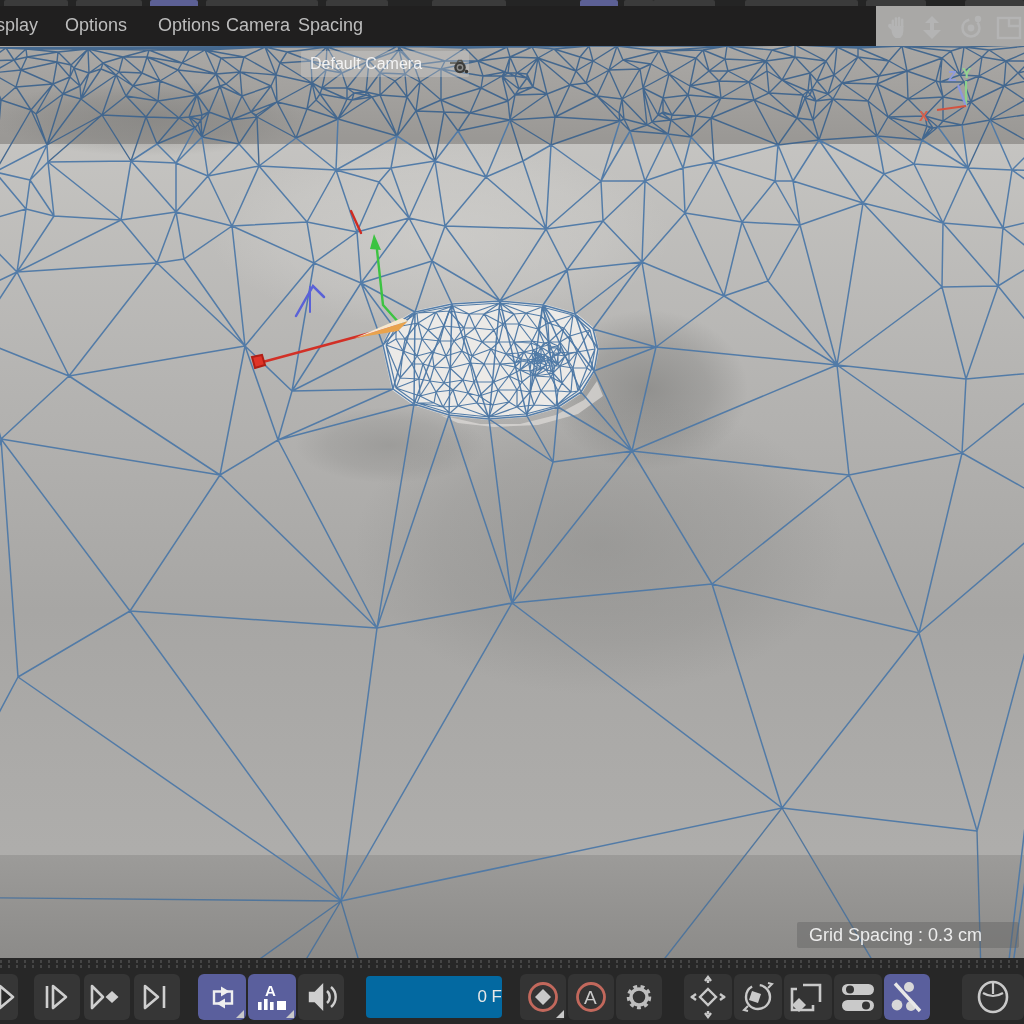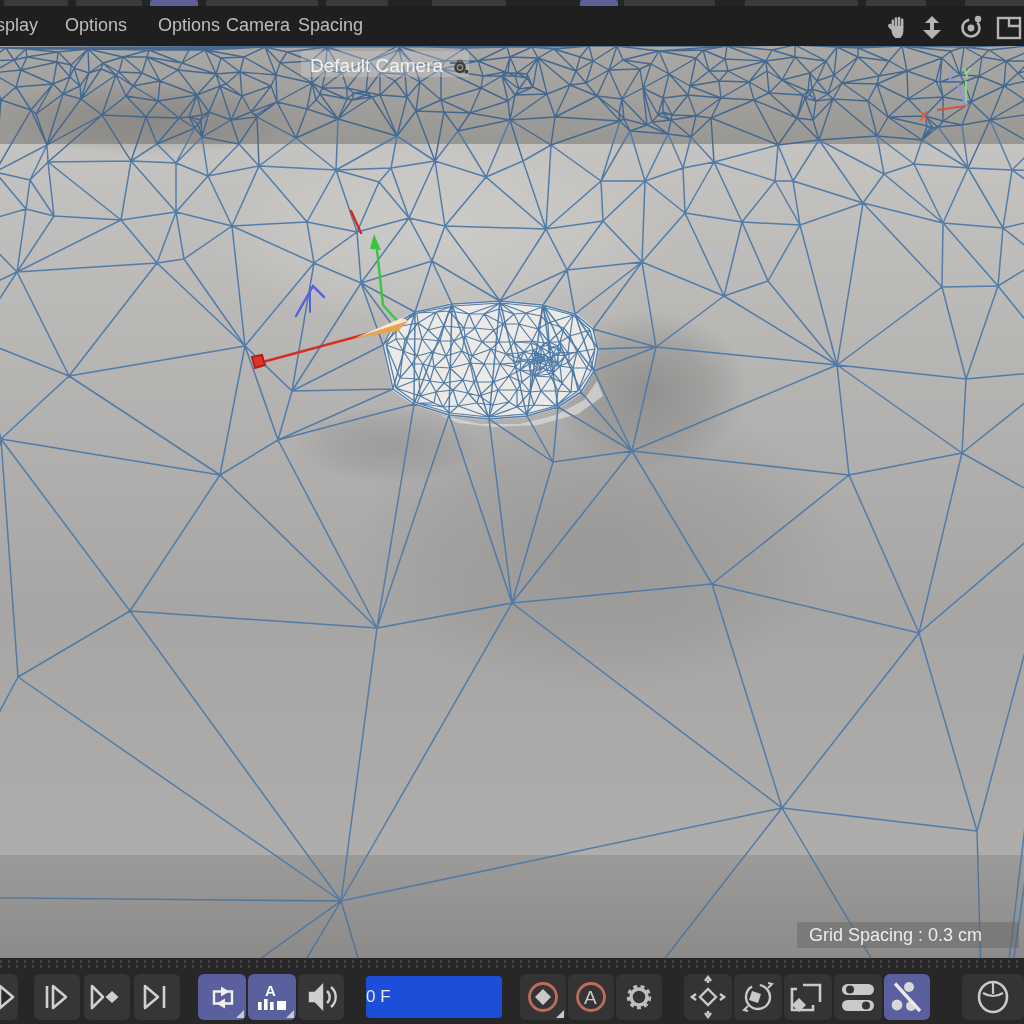--- a/index.html
+++ b/index.html
@@ -1,28 +1,28 @@
 <!DOCTYPE html>
 <html><head><meta charset="utf-8">
 <style>
   html,body{margin:0;padding:0;width:1024px;height:1024px;overflow:hidden;
     font-family:"Liberation Sans",sans-serif;background:#a9a8a6;}
   .abs{position:absolute;}
   #tabs{left:0;top:0;width:1024px;height:6px;background:#242424;}
   #tabs div{position:absolute;top:0;height:6px;background:#3b3b3b;border-radius:2px 2px 0 0;}
-  #menubar{left:0;top:6px;width:1024px;height:40px;background:#201f1f;color:#bdbdbd;
+  #menubar{left:0;top:6px;width:876px;height:40px;background:#201f1f;color:#bdbdbd;
     font-size:18px;}
   #menubar span{position:absolute;top:9px;}
   #viewport{left:0;top:46px;width:1024px;height:912px;}
   #toolbar{left:0;top:958px;width:1024px;height:66px;background:#272727;}
   .dots{position:absolute;left:0;width:1024px;height:3px;
     background-image:repeating-linear-gradient(90deg,#454545 0 2px,transparent 2px 8px);}
-  #framefield{position:absolute;left:366px;top:976px;width:136px;height:42px;background:#1d4ed8;
-     border-radius:4px;color:#e8e8e8;font-size:17px;text-align:left;line-height:42px;}
-  .vplabel{position:absolute;color:rgba(252,252,252,0.88);font-size:19px;}
+  #framefield{position:absolute;left:366px;top:976px;width:136px;height:42px;background:#0369a1;
+     border-radius:4px;color:#e8e8e8;font-size:17px;text-align:right;line-height:42px;}
+  .vplabel{position:absolute;color:rgba(252,252,252,0.88);font-size:16px;}
 </style></head>
 <body>
 <div id="viewport" class="abs">
 <svg width="1024" height="912" viewBox="0 46 1024 912">
   <defs>
     <linearGradient id="mainbg" x1="0" y1="46" x2="0" y2="958" gradientUnits="userSpaceOnUse">
       <stop offset="0" stop-color="#cbcac7"></stop>
       <stop offset="0.40" stop-color="#b3b2b0"></stop>
       <stop offset="0.62" stop-color="#a7a6a4"></stop>
       <stop offset="0.88" stop-color="#aeadab"></stop>

